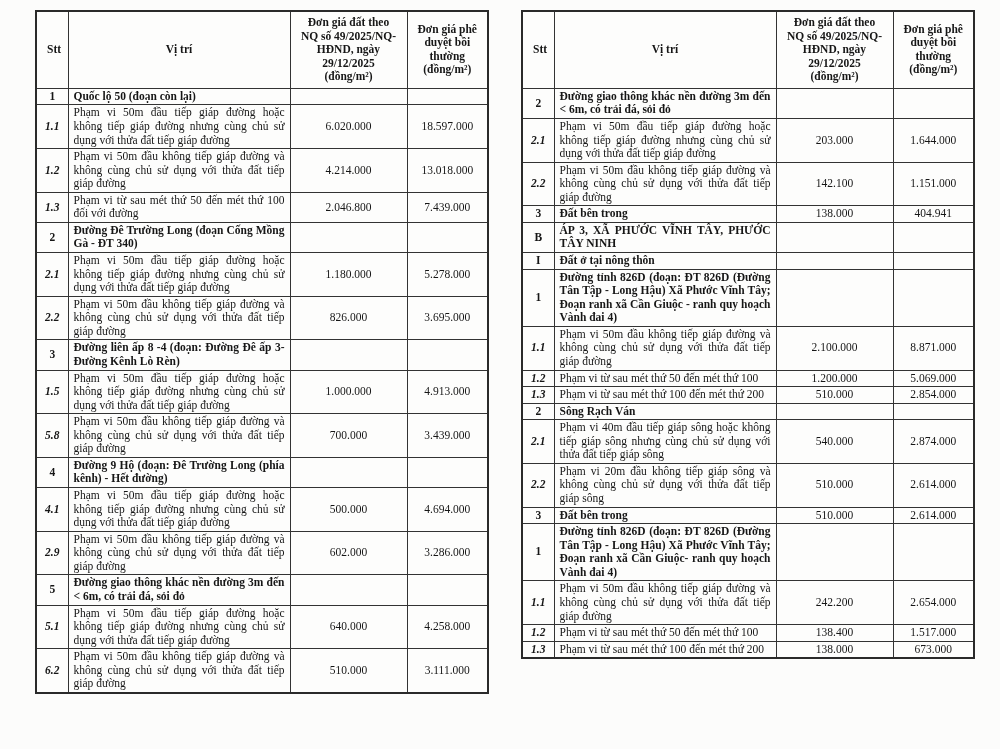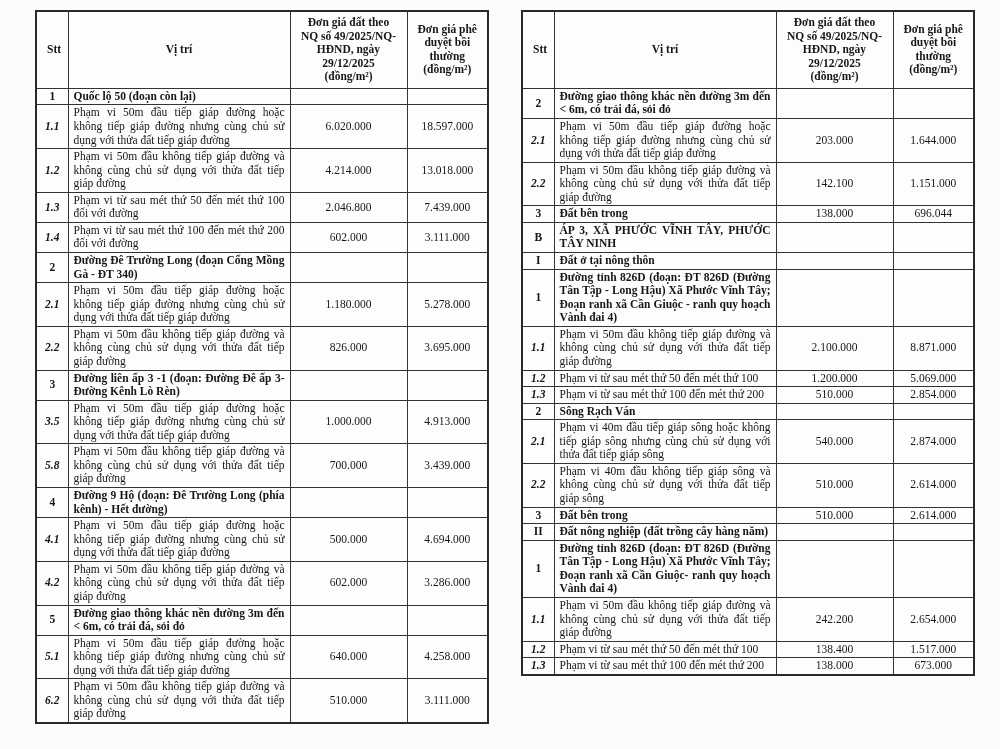--- a/index.html
+++ b/index.html
@@ -84,52 +84,46 @@
           <td class="label">Phạm vi 50m đầu không tiếp giáp đường và không cùng chủ sử dụng với thửa đất tiếp giáp đường</td>
           <td class="price">4.214.000</td>
           <td class="price">13.018.000</td>
         </tr>
         <tr class="item">
           <td class="stt">1.3</td>
           <td class="label">Phạm vi từ sau mét thứ 50 đến mét thứ 100 đối với đường</td>
           <td class="price">2.046.800</td>
           <td class="price">7.439.000</td>
         </tr>
-        <tr class="item">
-          <td class="stt">1.4</td>
-          <td class="label">Phạm vi từ sau mét thứ 100 đến mét thứ 200 đối với đường</td>
-          <td class="price">602.000</td>
-          <td class="price">3.111.000</td>
-        </tr>
         <tr class="section">
           <td class="stt">2</td>
           <td class="label">Đường Đê Trường Long (đoạn Cống Mồng Gà - ĐT 340)</td>
           <td class="price"></td>
           <td class="price"></td>
         </tr>
         <tr class="item">
           <td class="stt">2.1</td>
           <td class="label">Phạm vi 50m đầu tiếp giáp đường hoặc không tiếp giáp đường nhưng cùng chủ sử dụng với thửa đất tiếp giáp đường</td>
           <td class="price">1.180.000</td>
           <td class="price">5.278.000</td>
         </tr>
         <tr class="item">
           <td class="stt">2.2</td>
           <td class="label">Phạm vi 50m đầu không tiếp giáp đường và không cùng chủ sử dụng với thửa đất tiếp giáp đường</td>
           <td class="price">826.000</td>
           <td class="price">3.695.000</td>
         </tr>
         <tr class="section">
           <td class="stt">3</td>
-          <td class="label">Đường liên ấp 3 -1 (đoạn: Đường Đê ấp 3-Đường Kênh Lò Rèn)</td>
-          <td class="price"></td>
-          <td class="price"></td>
-        </tr>
-        <tr class="item">
-          <td class="stt">3.5</td>
+          <td class="label">Đường liên ấp 8 -4 (đoạn: Đường Đê ấp 3-Đường Kênh Lò Rèn)</td>
+          <td class="price"></td>
+          <td class="price"></td>
+        </tr>
+        <tr class="item">
+          <td class="stt">1.5</td>
           <td class="label">Phạm vi 50m đầu tiếp giáp đường hoặc không tiếp giáp đường nhưng cùng chủ sử dụng với thửa đất tiếp giáp đường</td>
           <td class="price">1.000.000</td>
           <td class="price">4.913.000</td>
         </tr>
         <tr class="item">
           <td class="stt">5.8</td>
           <td class="label">Phạm vi 50m đầu không tiếp giáp đường và không cùng chủ sử dụng với thửa đất tiếp giáp đường</td>
           <td class="price">700.000</td>
           <td class="price">3.439.000</td>
         </tr>
@@ -139,21 +133,21 @@
           <td class="price"></td>
           <td class="price"></td>
         </tr>
         <tr class="item">
           <td class="stt">4.1</td>
           <td class="label">Phạm vi 50m đầu tiếp giáp đường hoặc không tiếp giáp đường nhưng cùng chủ sử dụng với thửa đất tiếp giáp đường</td>
           <td class="price">500.000</td>
           <td class="price">4.694.000</td>
         </tr>
         <tr class="item">
-          <td class="stt">4.2</td>
+          <td class="stt">2.9</td>
           <td class="label">Phạm vi 50m đầu không tiếp giáp đường và không cùng chủ sử dụng với thửa đất tiếp giáp đường</td>
           <td class="price">602.000</td>
           <td class="price">3.286.000</td>
         </tr>
         <tr class="section">
           <td class="stt">5</td>
           <td class="label">Đường giao thông khác nền đường 3m đến &lt; 6m, có trải đá, sỏi đỏ</td>
           <td class="price"></td>
           <td class="price"></td>
         </tr>
@@ -203,21 +197,21 @@
         <tr class="item">
           <td class="stt">2.2</td>
           <td class="label">Phạm vi 50m đầu không tiếp giáp đường và không cùng chủ sử dụng với thửa đất tiếp giáp đường</td>
           <td class="price">142.100</td>
           <td class="price">1.151.000</td>
         </tr>
         <tr class="section">
           <td class="stt">3</td>
           <td class="label">Đất bên trong</td>
           <td class="price">138.000</td>
-          <td class="price">696.044</td>
+          <td class="price">404.941</td>
         </tr>
         <tr class="section">
           <td class="stt">B</td>
           <td class="label">ÁP 3, XÃ PHƯỚC VĨNH TÂY, PHƯỚC TÂY NINH</td>
           <td class="price"></td>
           <td class="price"></td>
         </tr>
         <tr class="section">
           <td class="stt">I</td>
           <td class="label">Đất ở tại nông thôn</td>
@@ -255,35 +249,29 @@
           <td class="price"></td>
         </tr>
         <tr class="item">
           <td class="stt">2.1</td>
           <td class="label">Phạm vi 40m đầu tiếp giáp sông hoặc không tiếp giáp sông nhưng cùng chủ sử dụng với thửa đất tiếp giáp sông</td>
           <td class="price">540.000</td>
           <td class="price">2.874.000</td>
         </tr>
         <tr class="item">
           <td class="stt">2.2</td>
-          <td class="label">Phạm vi 40m đầu không tiếp giáp sông và không cùng chủ sử dụng với thửa đất tiếp giáp sông</td>
+          <td class="label">Phạm vi 20m đầu không tiếp giáp sông và không cùng chủ sử dụng với thửa đất tiếp giáp sông</td>
           <td class="price">510.000</td>
           <td class="price">2.614.000</td>
         </tr>
         <tr class="section">
           <td class="stt">3</td>
           <td class="label">Đất bên trong</td>
           <td class="price">510.000</td>
           <td class="price">2.614.000</td>
-        </tr>
-        <tr class="section">
-          <td class="stt">II</td>
-          <td class="label">Đất nông nghiệp (đất trồng cây hàng năm)</td>
-          <td class="price"></td>
-          <td class="price"></td>
         </tr>
         <tr class="section">
           <td class="stt">1</td>
           <td class="label">Đường tỉnh 826D (đoạn: ĐT 826D (Đường Tân Tập - Long Hậu) Xã Phước Vĩnh Tây; Đoạn ranh xã Cần Giuộc- ranh quy hoạch Vành đai 4)</td>
           <td class="price"></td>
           <td class="price"></td>
         </tr>
         <tr class="item">
           <td class="stt">1.1</td>
           <td class="label">Phạm vi 50m đầu không tiếp giáp đường và không cùng chủ sử dụng với thửa đất tiếp giáp đường</td>

